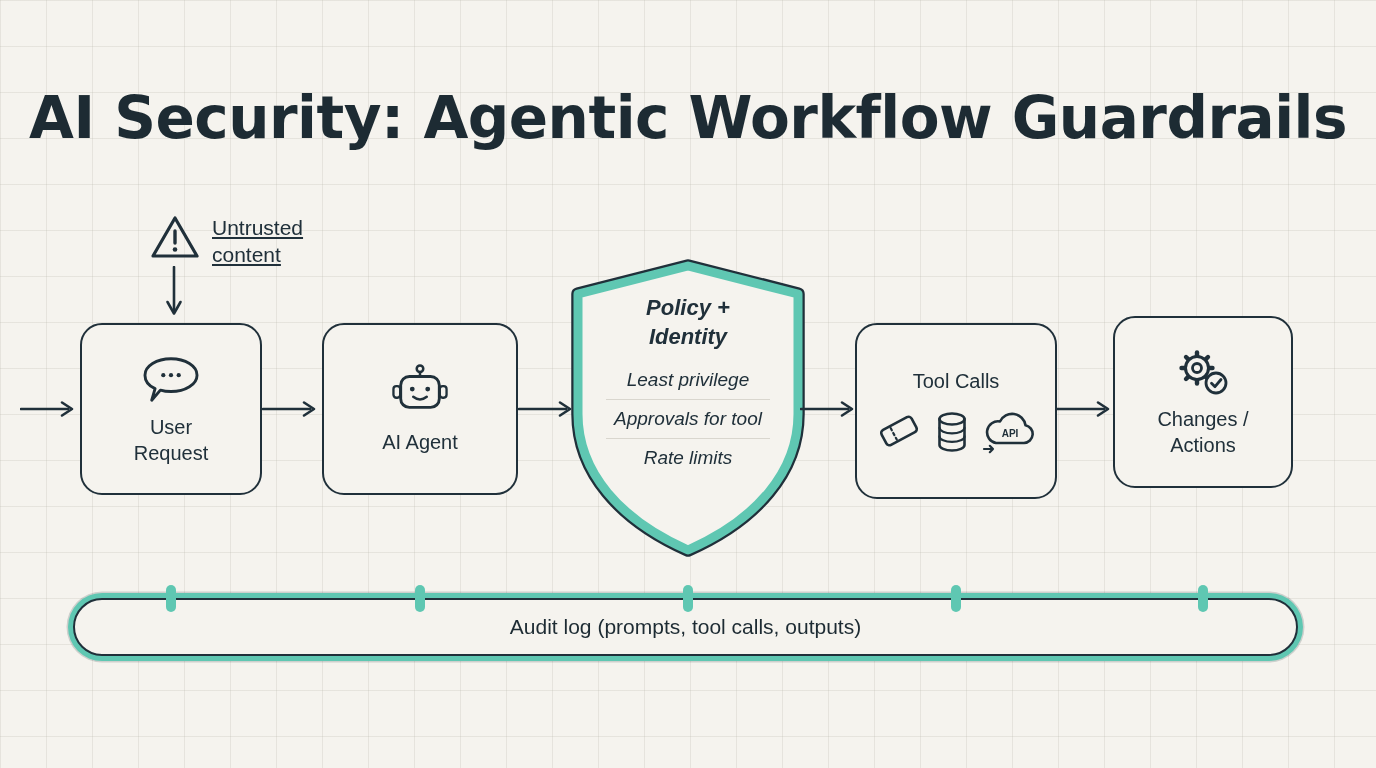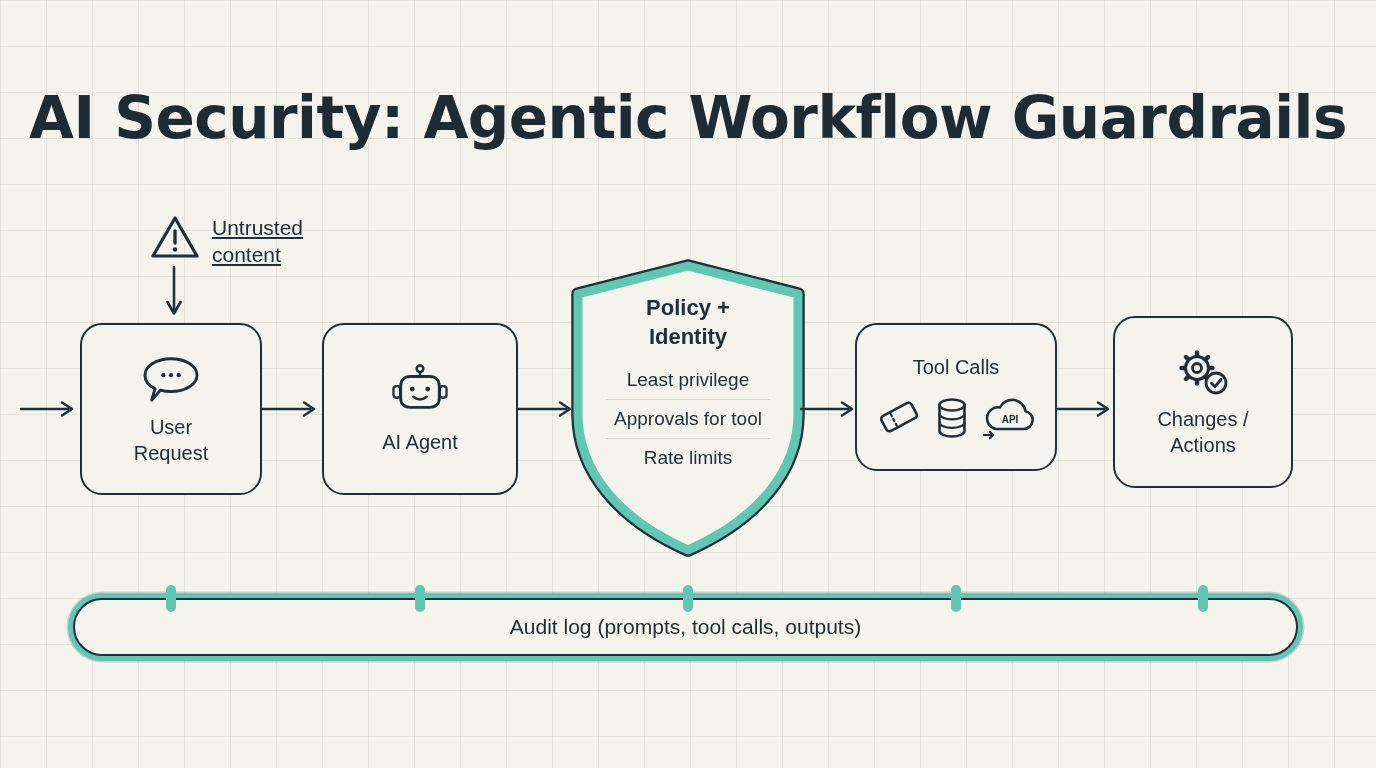--- a/index.html
+++ b/index.html
@@ -22,21 +22,21 @@
     background:#f5f3ee;display:flex;flex-direction:column;
     align-items:center;justify-content:center;gap:10px;box-sizing:border-box;
   }
   .node-label{font-size:20px;line-height:1.3;text-align:center;color:#20303a;}
   .small-label{position:absolute;font-size:21px;line-height:1.27;color:#20303a;text-decoration:underline;}
   .icon-svg{display:block;}
   .arrow{position:absolute;}
   .shield-wrap{position:absolute;left:566px;top:256px;width:244px;height:304px;}
   .shield-content{
     position:absolute;left:596px;top:294px;width:184px;
-    display:flex;flex-direction:column;align-items:center;
+    display:flex;flex-direction:column;align-items:center;font-style:italic;
   }
   .shield-title{font-size:22px;font-weight:700;line-height:1.3;text-align:center;width:140px;margin-bottom:10px;}
   .shield-rule{font-size:19px;text-align:center;width:164px;padding:8px 0;}
   .shield-rule.sep{border-bottom:1px solid #d9d6ce;}
   .tools-icons{display:flex;gap:13px;margin-top:2px;}
   .audit-bar{
     position:absolute;left:73px;top:598px;width:1225px;height:58px;box-sizing:border-box;
     border:2.5px solid #20303a;border-radius:29px;background:#f5f3ee;
     box-shadow:0 0 0 5px #5fc7b2, 0 0 0 6.5px rgba(32,48,58,0.18);
     display:flex;align-items:center;justify-content:center;
@@ -115,21 +115,21 @@
     <div class="shield-rule sep">Least privilege</div>
     <div class="shield-rule sep">Approvals for tool</div>
     <div class="shield-rule">Rate limits</div>
   </div>
 
   <svg class="arrow" style="left:800px;top:399px;" width="56" height="20" viewBox="0 0 56 20">
     <line class="ink" stroke-width="2.6" x1="1" y1="10" x2="48" y2="10"></line>
     <path class="ink" stroke-width="2.6" d="M42 3.5 L52 10 L42 16.5"></path>
   </svg>
 
-  <div class="box" style="left:855px;top:323px;width:202px;height:148px;gap:14px;">
+  <div class="box" style="left:855px;top:323px;width:202px;height:176px;gap:14px;">
     <div class="node-label">Tool Calls</div>
     <div class="tools-icons">
       <svg class="icon-svg" width="46" height="42" viewBox="0 0 46 42">
         <g transform="rotate(-28 23 21)">
           <rect class="ink" stroke-width="2.6" x="6" y="12.5" width="34" height="17" rx="3.5"></rect>
           <line class="ink" stroke-width="2.2" x1="17" y1="14.5" x2="17" y2="27.5" stroke-dasharray="2.5 3"></line>
         </g>
       </svg>
       <svg class="icon-svg" width="34" height="44" viewBox="0 0 34 44">
         <ellipse class="ink" stroke-width="2.6" cx="17" cy="9" rx="12.5" ry="5.5"></ellipse>

